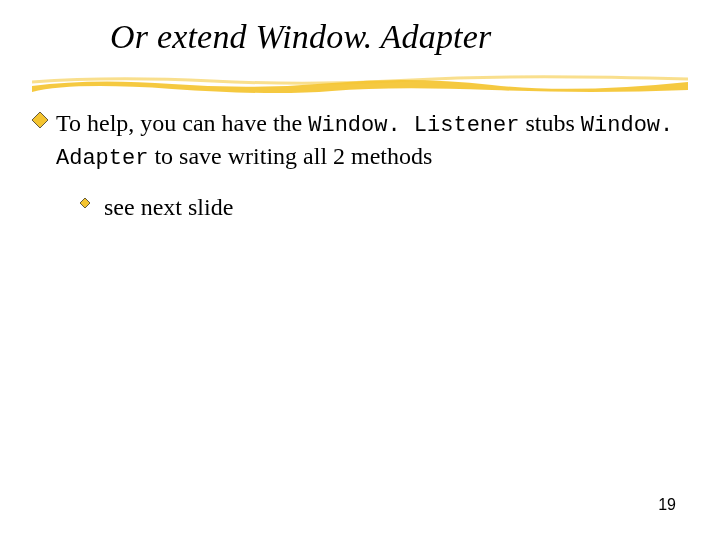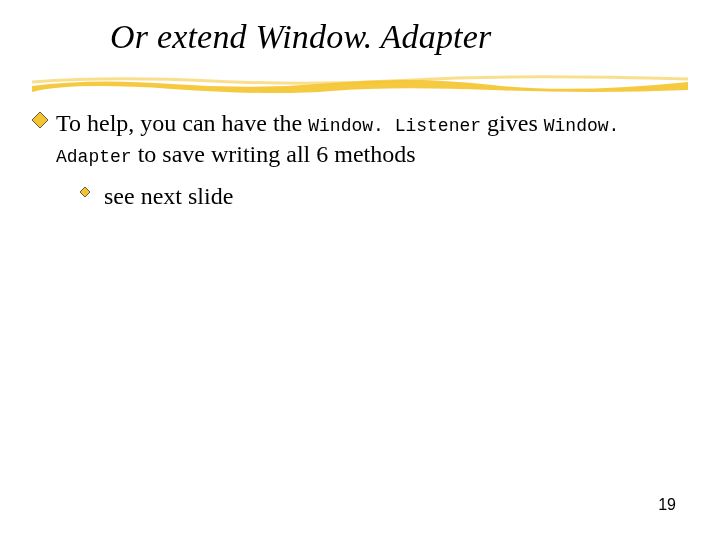--- a/index.html
+++ b/index.html
@@ -50,27 +50,27 @@
   }
   .bullet {
     flex: 0 0 auto;
     margin-right: 8px;
     margin-top: 4px;
   }
   .bullet svg { display: block; }
   .item-text { flex: 1 1 auto; }
   .code {
     font-family: "Courier New", Courier, monospace;
-    font-size: 18px;
+    font-size: 22px;
   }
   .subitem {
     display: flex;
     align-items: flex-start;
     margin-left: 48px;
-    margin-top: 11px;
+    margin-top: 19px;
     font-size: 24px;
   }
   .subbullet {
     flex: 0 0 auto;
     margin-right: 14px;
     margin-top: 6px;
   }
   .subbullet svg { display: block; }
   .page-number {
     position: absolute;
@@ -95,21 +95,21 @@
     </svg>
   </div>
 
   <div class="content">
       <div class="item">
         <span class="bullet">
           <svg width="16" height="16" viewBox="0 0 16 16">
             <polygon points="8,0 16,8 8,16 0,8" fill="#f4c430" stroke="#000000" stroke-width="0.6"></polygon>
           </svg>
         </span>
-        <span class="item-text"><span>To help, you can have the </span><span class="code">Window. Listener</span><span> gives </span><span class="code">Window. Adapter</span><span> to save writing all 6 methods</span></span>
+        <span class="item-text"><span>To help, you can have the </span><span class="code">Window. Listener</span><span> stubs </span><span class="code">Window. Adapter</span><span> to save writing all 2 methods</span></span>
       </div>
       <div class="subitem">
         <span class="subbullet">
           <svg width="10" height="10" viewBox="0 0 10 10">
             <polygon points="5,0 10,5 5,10 0,5" fill="#f4c430" stroke="#000000" stroke-width="0.6"></polygon>
           </svg>
         </span>
         <span>see next slide</span>
       </div>
     </div>

